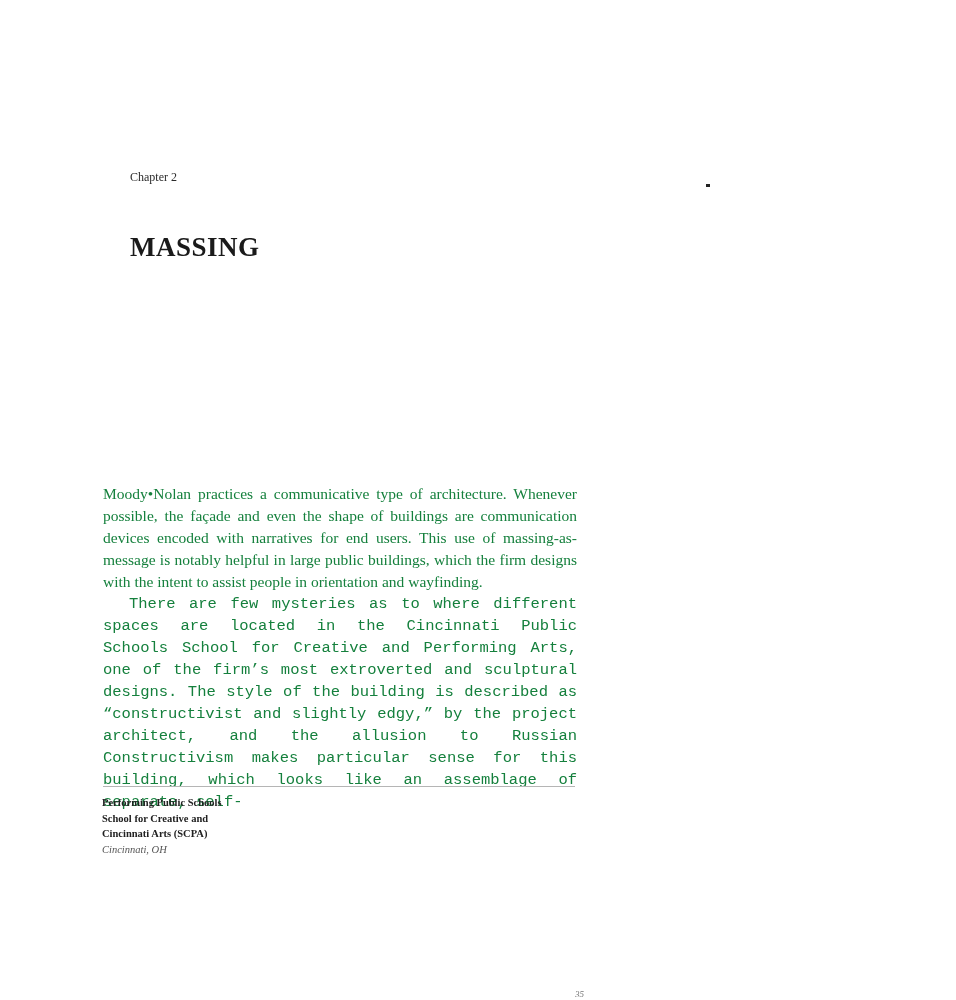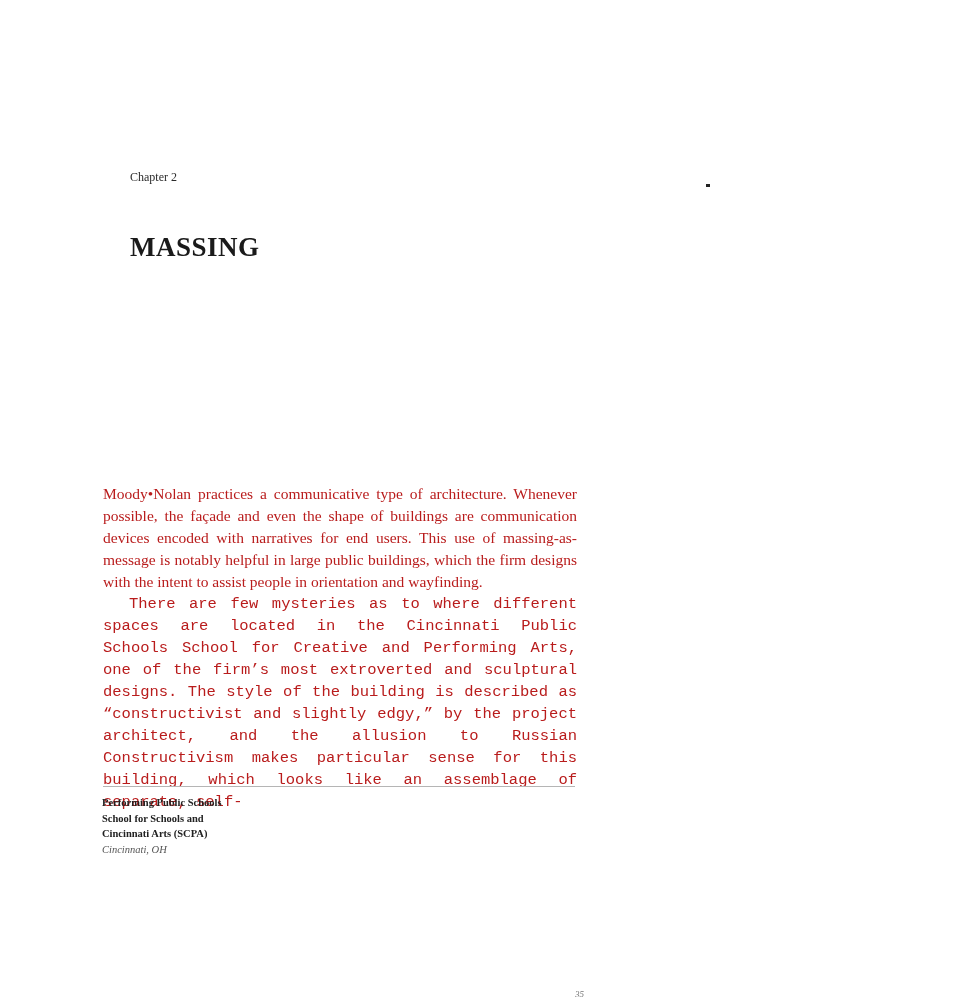--- a/index.html
+++ b/index.html
@@ -3,21 +3,21 @@
   <meta charset="utf-8">
   <style>
     html, body { margin: 0; padding: 0; }
     body {
       width: 956px; height: 1000px; background: #ffffff; position: relative; overflow: hidden;
       font-family: "Liberation Serif", "DejaVu Serif", serif; color: #1e1e1e;
     }
     .chapter-label { position: absolute; left: 130px; top: 170px; font-size: 12px; color: #2a2a2a; }
     .chapter-title { position: absolute; left: 130px; top: 232px; font-size: 27px; font-weight: bold; letter-spacing: 0.5px; color: #1a1a1a; }
     .speck { position: absolute; left: 706px; top: 184px; width: 4px; height: 3px; background: #222; }
-    .body-text { position: absolute; left: 103px; top: 483px; width: 474px; font-size: 15.5px; line-height: 22px; text-align: justify; color: #b91c1c; }
+    .body-text { position: absolute; left: 103px; top: 483px; width: 474px; font-size: 15.5px; line-height: 22px; text-align: justify; color: #15803d; }
     .body-text p { margin: 0; }
     .body-text p.indent { text-indent: 26px; font-family: Liberation Mono, monospace; }
     .rule { position: absolute; left: 103px; top: 786px; width: 472px; height: 0; border-top: 1px solid #b5b5b5; }
     .caption { position: absolute; left: 102px; top: 795px; font-size: 10.5px; line-height: 15.5px; color: #222; }
     .caption .bold { font-weight: bold; }
     .caption .plain { color: #555; font-style: italic; }
     .page-number { position: absolute; left: 563px; top: 989px; font-size: 9px; font-style: italic; color: #777; margin-left: 12px; }
   </style>
 </head>
 <body>
@@ -29,19 +29,19 @@
 
   <div class="body-text">
     <p>Moody•Nolan practices a communicative type of architecture. Whenever possible, the façade and even the shape of buildings are communication devices encoded with narratives for end users. This use of massing-as-message is notably helpful in large public buildings, which the firm designs with the intent to assist people in orientation and wayfinding.</p>
     <p class="indent">There are few mysteries as to where different spaces are located in the Cincinnati Public Schools School for Creative and Performing Arts, one of the firm’s most extroverted and sculptural designs. The style of the building is described as “constructivist and slightly edgy,” by the project architect, and the allusion to Russian Constructivism makes particular sense for this building, which looks like an assemblage of separate, self-</p>
   </div>
 
   <div class="rule"></div>
 
   <div class="caption">
     <div class="bold">Performing Public Schools</div>
-    <div class="bold">School for Schools and</div>
+    <div class="bold">School for Creative and</div>
     <div class="bold">Cincinnati Arts (SCPA)</div>
     <div class="plain">Cincinnati, OH</div>
   </div>
 
   <div class="page-number">35</div>
 </div>
 
 </body></html>

